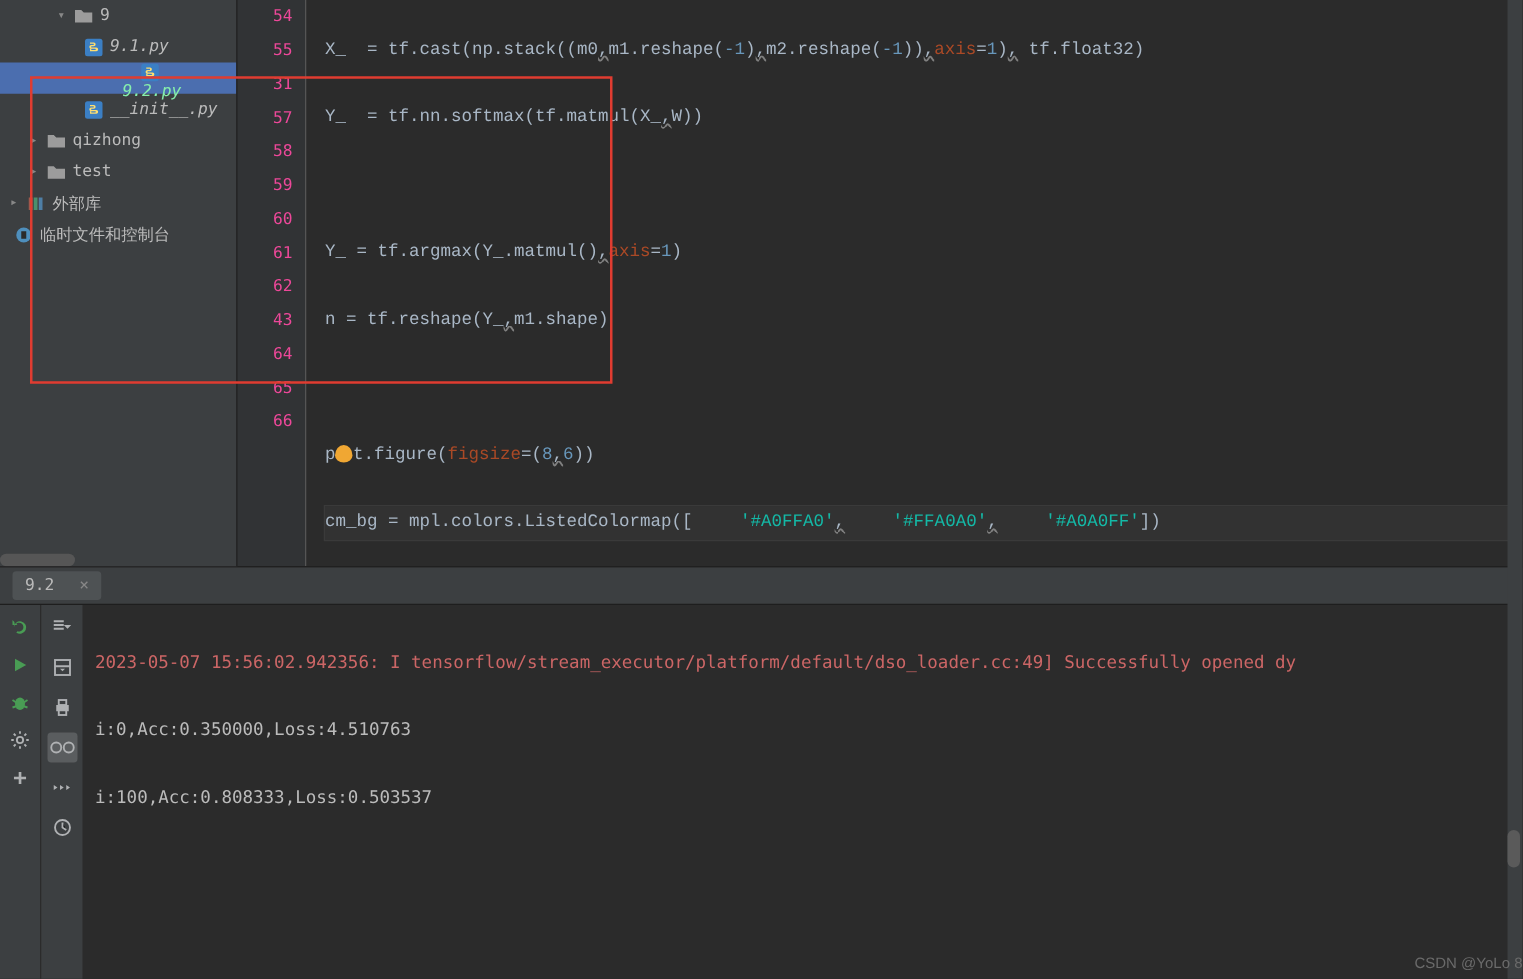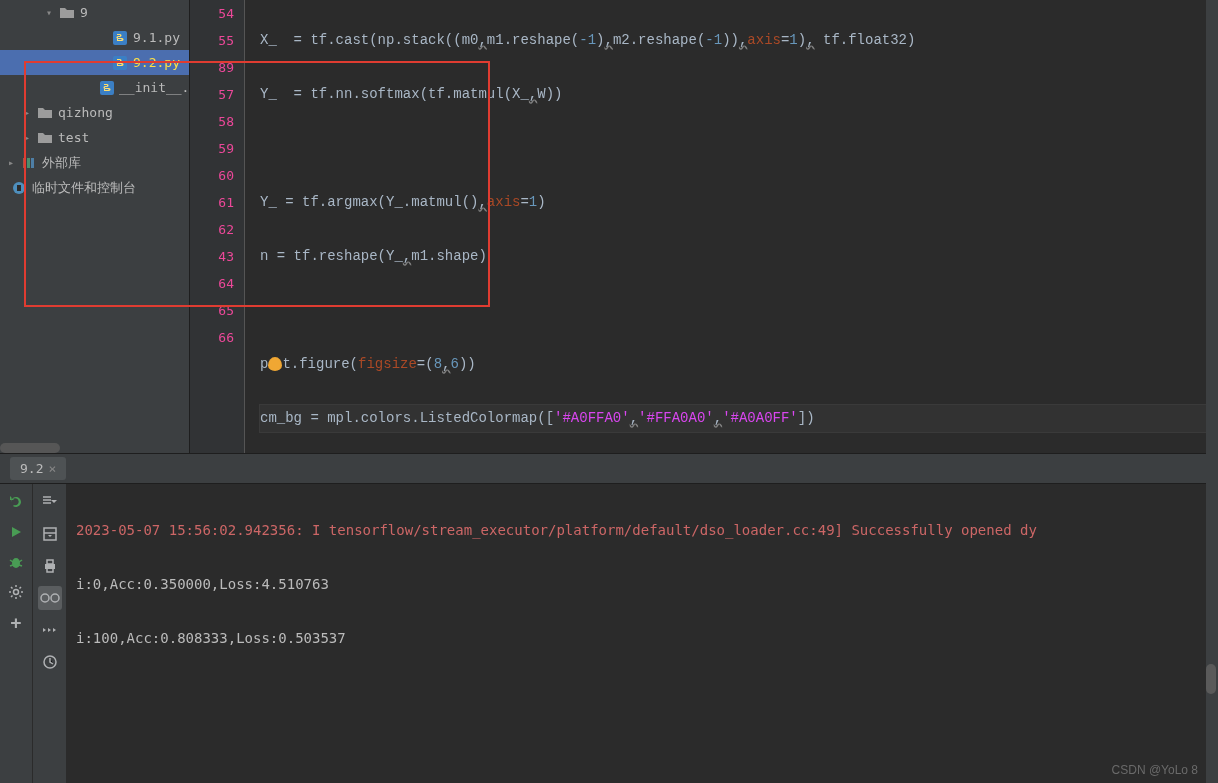--- a/index.html
+++ b/index.html
@@ -29,39 +29,40 @@
   display: flex;
   align-items: center;
   height: 25px;
   padding-left: 10px;
   color: #bbbbbb;
   cursor: pointer;
   white-space: nowrap;
 }
 .tree-item.selected {
   background: #4b6eaf;
-  color: #fde047;
+  color: #86efac;
+  flex-direction: column;
 }
 .tree-item .chevron {
   width: 12px;
   display: inline-block;
   color: #888;
   font-size: 10px;
 }
 .tree-item .icon {
   width: 18px;
   display: inline-flex;
   align-items: center;
   justify-content: center;
   margin-right: 4px;
 }
 .folder-icon { color: #9c9c9c; }
 .indent-1 { padding-left: 24px; }
 .indent-2 { padding-left: 46px; }
-.indent-3 { padding-left: 99px; }
+.indent-3 { padding-left: 54px; font-style: italic; }
 .sidebar-scroll-thumb {
   position: absolute;
   bottom: 0; left: 0;
   width: 60px; height: 10px;
   background: #565656;
   border-radius: 5px;
 }
 .editor {
   flex: 1;
   display: flex;
@@ -85,21 +86,21 @@
   padding-left: 15px;
   font-size: 14px;
   line-height: 27px;
   white-space: pre;
   color: #a9b7c6;
   position: relative;
 }
 .code-line { height: 27px; position: relative; font-family: Liberation Mono, monospace; }
 .code-line.current { background: #323232; outline: 1px solid #3a3a3a; }
 .num { color: #6897bb; }
-.str { color: #d946ef; }
+.str { color: #14b8a6; margin-left: 38px; }
 .param { color: #aa4926; }
 .wavy { text-decoration: underline wavy #808080; text-decoration-skip-ink: none; }
 .bulb {
   display: inline-block;
   width: 14px; height: 14px;
   background: #f0a733;
   border-radius: 50% 50% 50% 50% / 60% 60% 40% 40%;
   vertical-align: middle;
 }
 .editor-scroll {
@@ -124,21 +125,21 @@
   padding-left: 10px;
   border-bottom: 1px solid #1e1e1e;
 }
 .run-tab {
   background: #4e5254;
   padding: 4px 10px;
   border-radius: 3px;
   color: #bbbbbb;
   display: flex;
   align-items: center;
-  gap: 5px;
+  gap: 20px;
 }
 .run-tab .close-x { color: #888; cursor: pointer; }
 .console-area {
   flex: 1;
   display: flex;
   position: relative;
 }
 .run-toolbar {
   width: 32px;
   background: #3c3f41;
@@ -191,21 +192,21 @@
 }
 .console-scroll {
   position: absolute;
   right: 2px; top: 180px;
   width: 10px; height: 30px;
   background: #5a5a5a;
   border-radius: 5px;
 }
 .watermark {
   position: absolute;
-  right: 20px;
+  right: 0;
   bottom: 6px;
   color: #6a6a6a;
   font-size: 12px;
   font-family: sans-serif;
 }
 svg { display: block; }
 </style>
 </head>
 <body>
 
@@ -288,21 +289,21 @@
       </span>
       <span>临时文件和控制台</span>
     </div>
     <div class="sidebar-scroll-thumb"></div>
   </div>
 
   <div class="editor">
     <div class="gutter">
       <div>54</div>
         <div>55</div>
-        <div>89</div>
+        <div>31</div>
         <div>57</div>
         <div>58</div>
         <div>59</div>
         <div>60</div>
         <div>61</div>
         <div>62</div>
         <div>43</div>
         <div>64</div>
         <div>65</div>
         <div>66</div>

